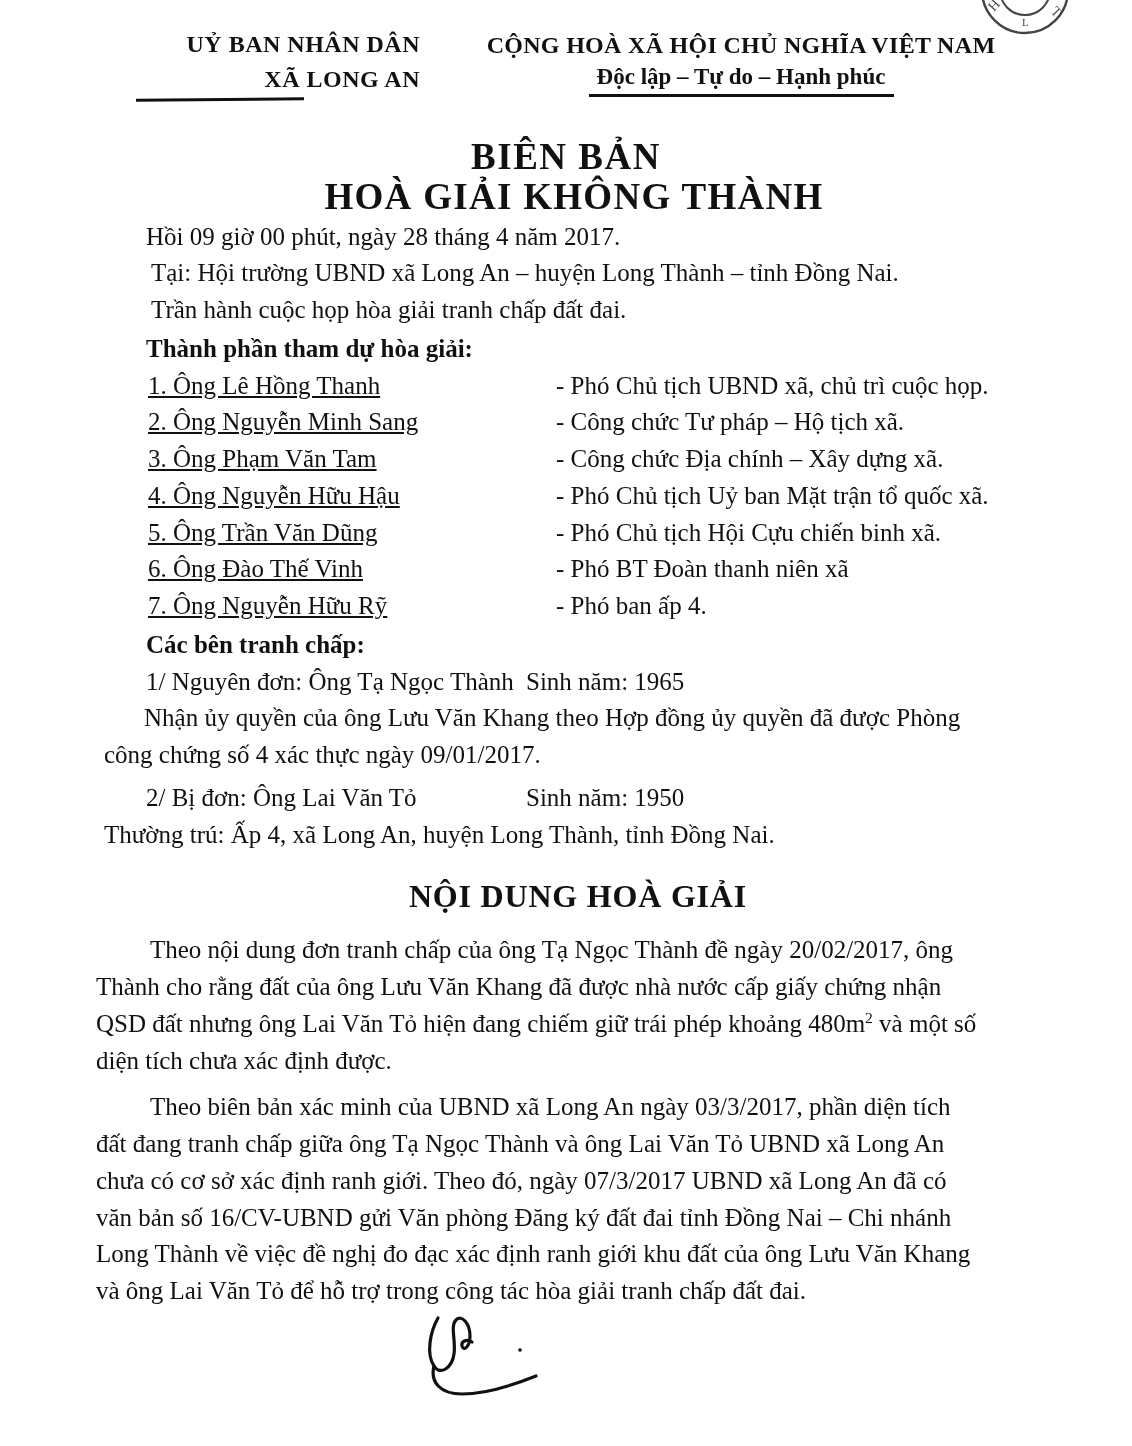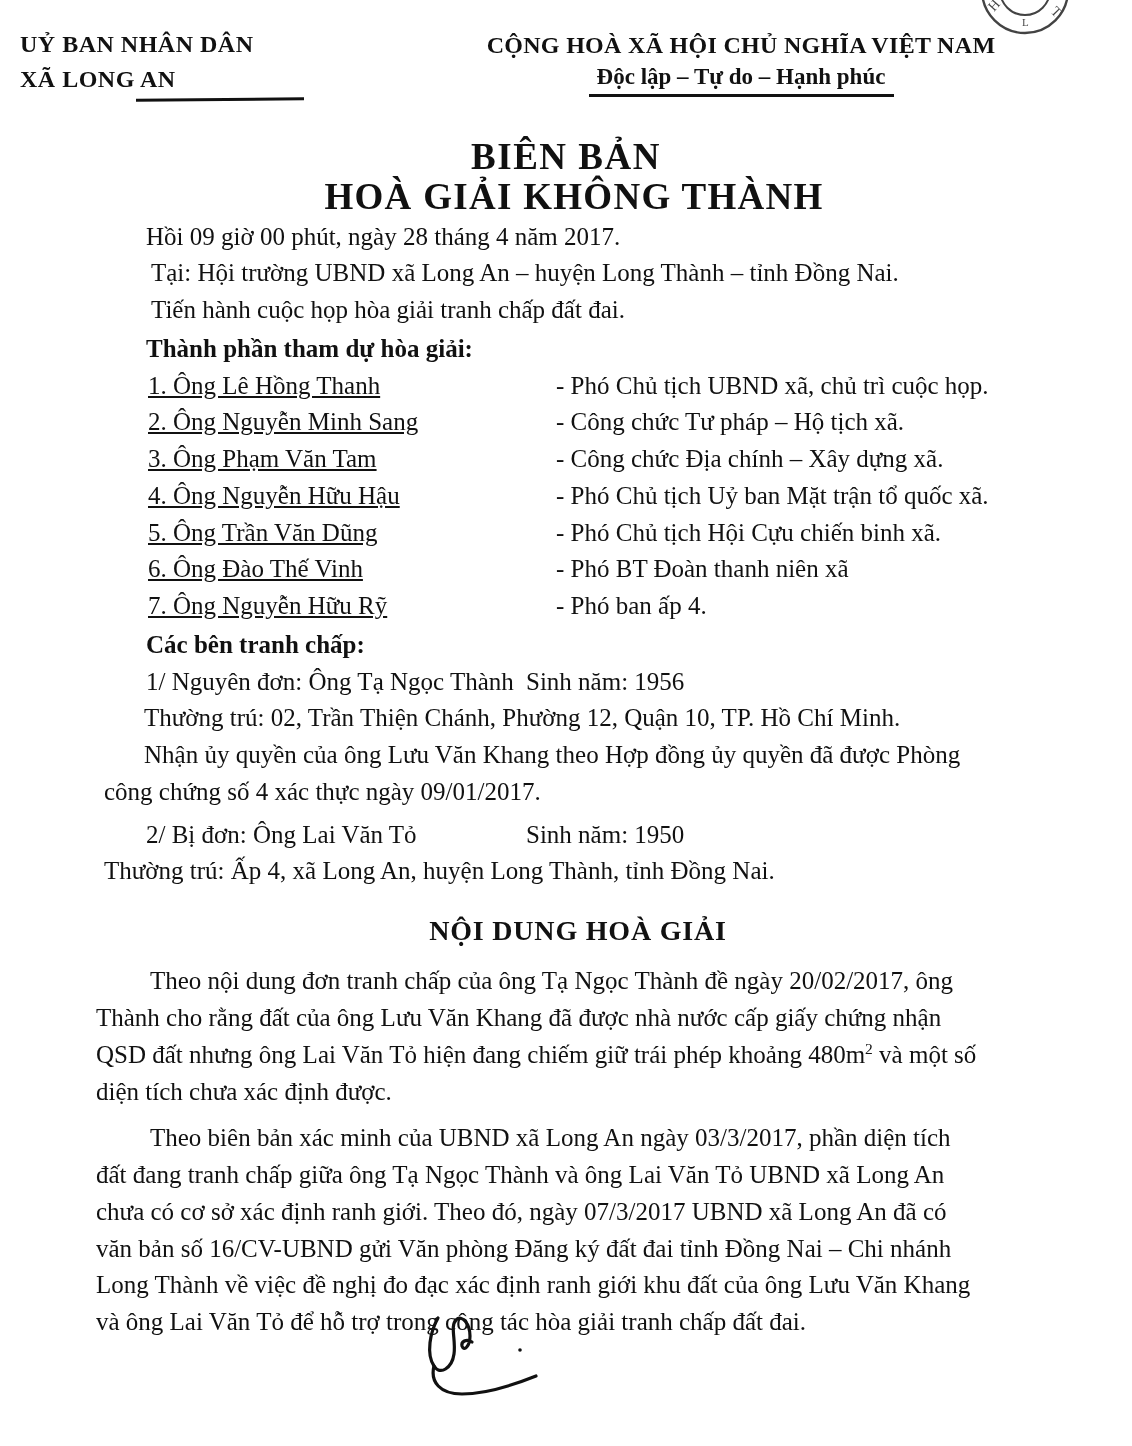--- a/index.html
+++ b/index.html
@@ -22,21 +22,21 @@
 
   
   .header {
     position: relative;
     display: flex;
     align-items: flex-start;
     padding-top: 30px;
   }
   .header-left {
     width: 400px;
-    text-align: left;
+    text-align: right;
     padding-left: 20px;
   }
   .header-right {
     flex: 1;
     text-align: center;
     padding-right: 70px;
   }
   .org-line1 {
     font-size: 24px;
     font-weight: bold;
@@ -171,21 +171,21 @@
   .addr {
     padding-left: 48px;
   }
   .addr-flush {
     padding-left: 8px;
   }
 
   
   .content-head {
     text-align: center;
-    font-size: 28px;
+    font-size: 32px;
     font-weight: bold;
     letter-spacing: 0.8px;
     margin-top: 20px;
     margin-bottom: 12px;
   }
   .para {
     margin-top: 10px;
   }
   .para .line:first-child {
     padding-left: 54px;
@@ -246,21 +246,21 @@
 
   <div class="doc-title">
     <div class="title-main">BIÊN BẢN</div>
     <div class="title-sub">HOÀ GIẢI KHÔNG THÀNH</div>
   </div>
 
   <div class="body">
 
     <div class="line lead">Hồi 09 giờ 00 phút, ngày 28 tháng 4 năm 2017.</div>
     <div class="line lead-2">Tại: Hội trường UBND xã Long An – huyện Long Thành – tỉnh Đồng Nai.</div>
-    <div class="line lead-2">Tiến hành cuộc họp hòa giải tranh chấp đất đai.</div>
+    <div class="line lead-2">Trần hành cuộc họp hòa giải tranh chấp đất đai.</div>
 
     <div class="section-head">Thành phần tham dự hòa giải:</div>
     <ul class="plist">
       <li class="prow">
         <span class="pname">1. Ông Lê Hồng Thanh</span>
         <span class="prole">- Phó Chủ tịch UBND xã, chủ trì cuộc họp.</span>
       </li>
       <li class="prow">
         <span class="pname">2. Ông Nguyễn Minh Sang</span>
         <span class="prole">- Công chức Tư pháp – Hộ tịch xã.</span>
@@ -284,23 +284,22 @@
       <li class="prow">
         <span class="pname">7. Ông Nguyễn Hữu Rỹ</span>
         <span class="prole">- Phó ban ấp 4.</span>
       </li>
     </ul>
 
     <div class="section-head">Các bên tranh chấp:</div>
 
     <div class="party-row">
       <span class="party-label">1/ Nguyên đơn: Ông Tạ Ngọc Thành</span>
-      <span class="party-year">Sinh năm: 1956</span>
-    </div>
-    <div class="line addr">Thường trú: 02, Trần Thiện Chánh, Phường 12, Quận 10, TP. Hồ Chí Minh.</div>
+      <span class="party-year">Sinh năm: 1965</span>
+    </div>
     <div class="line addr">Nhận ủy quyền của ông Lưu Văn Khang theo Hợp đồng ủy quyền đã được Phòng</div>
     <div class="line addr-flush">công chứng số 4 xác thực ngày 09/01/2017.</div>
 
     <div class="spacer-sm"></div>
 
     <div class="party-row">
       <span class="party-label">2/ Bị đơn:  Ông Lai Văn Tỏ</span>
       <span class="party-year">Sinh năm: 1950</span>
     </div>
     <div class="line addr-flush">Thường trú: Ấp 4, xã Long An, huyện Long Thành, tỉnh Đồng Nai.</div>

